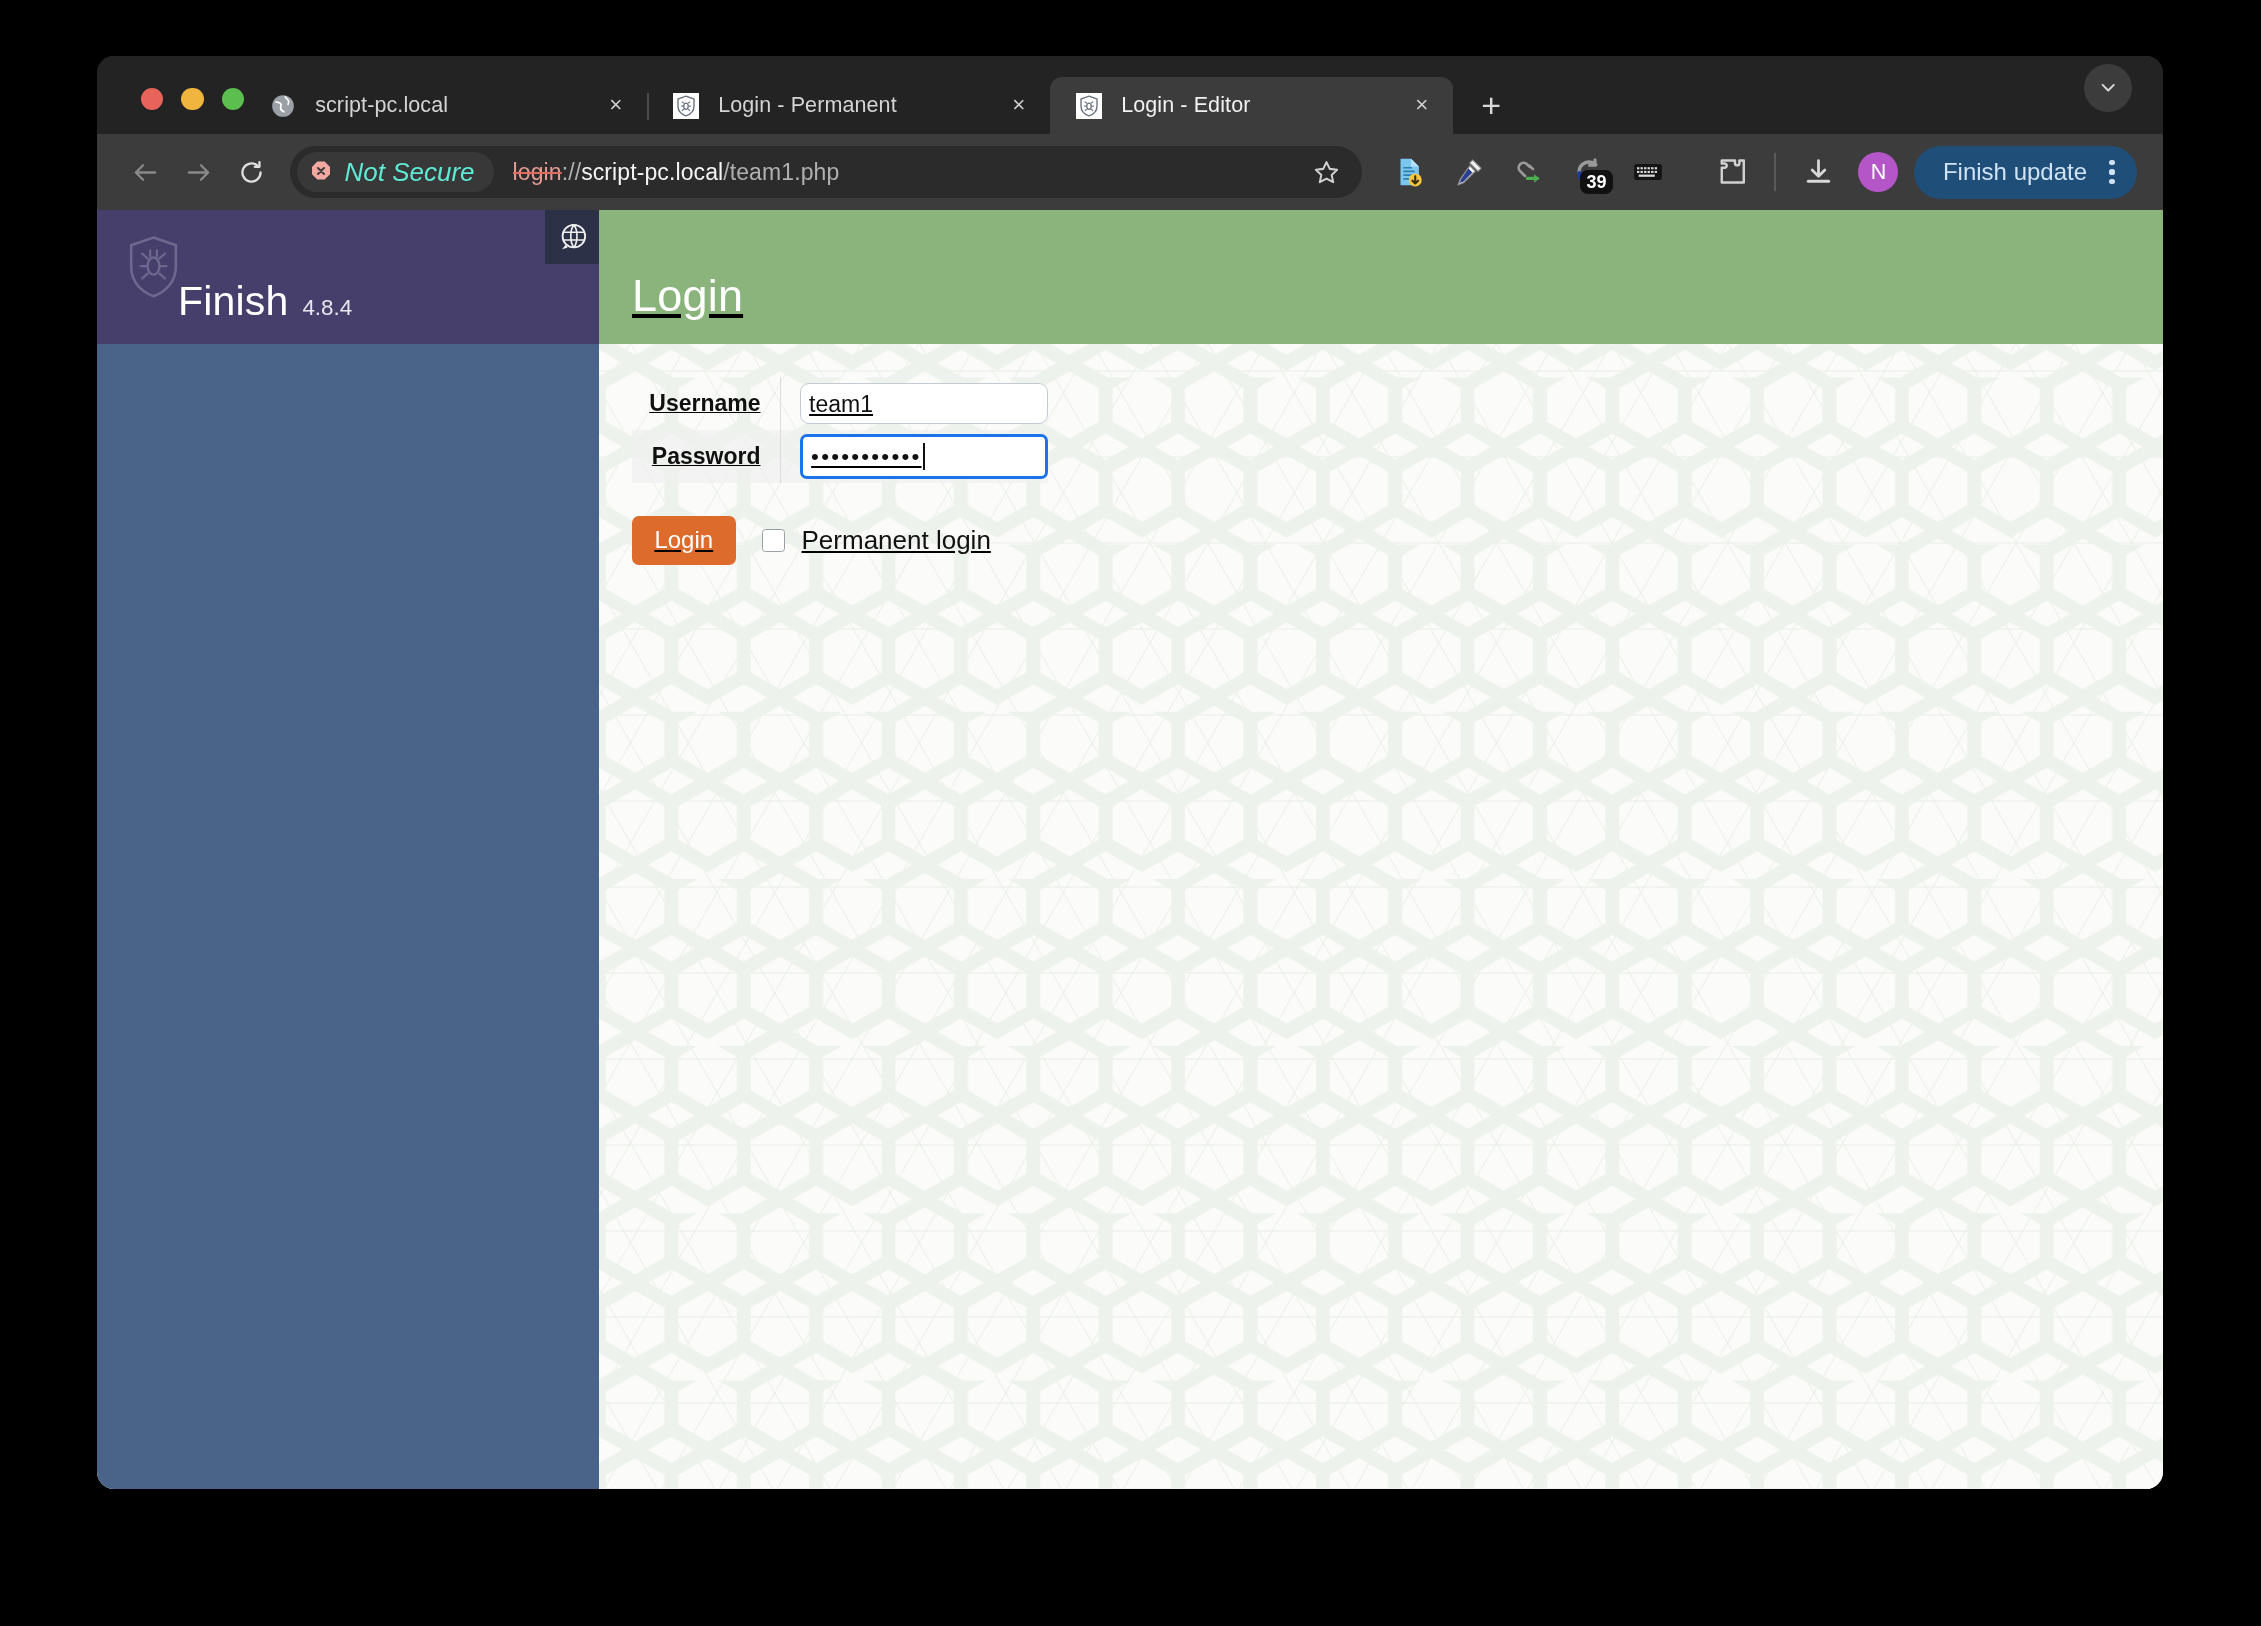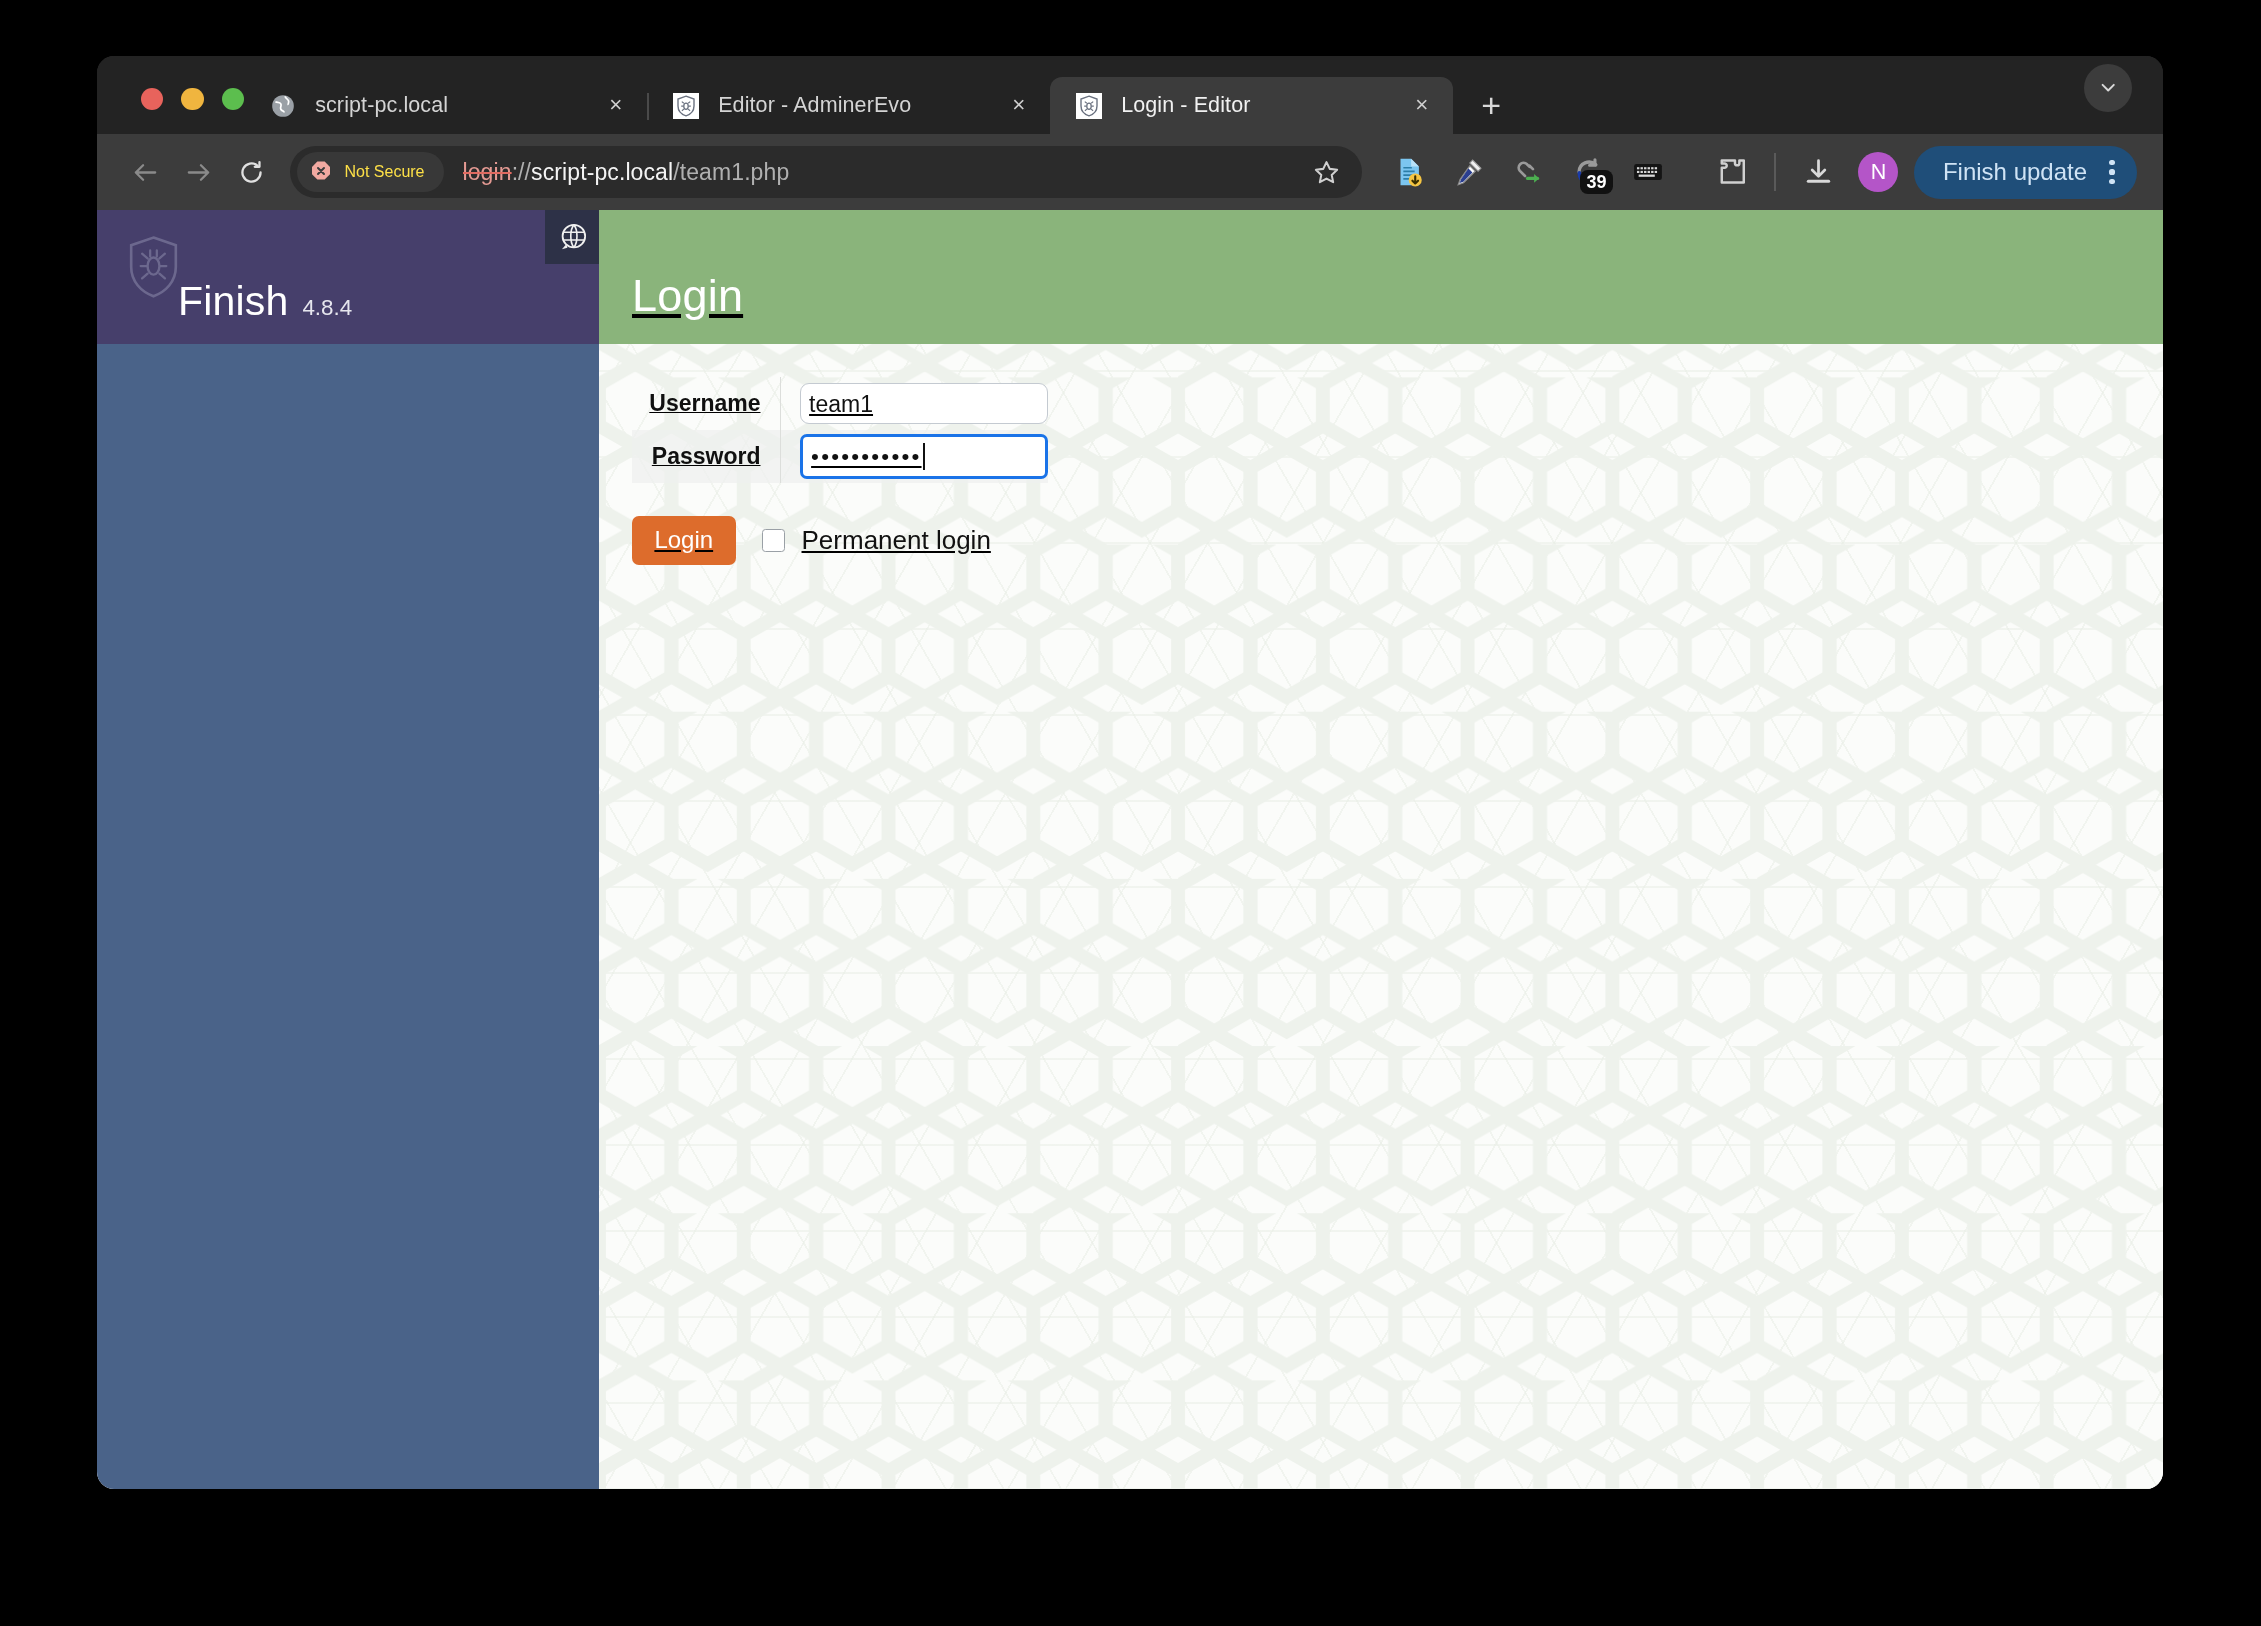--- a/index.html
+++ b/index.html
@@ -143,24 +143,25 @@
     display: flex;
     align-items: center;
     gap: 11.2px;
     background: #383838;
     height: 40px;
     border-radius: 20px;
     padding: 0 19px 0 12px;
     flex: 0 0 auto;
   }
   .notsecure-label {
-    color: #fde047;
-    font-size: 16px;
+    color: #5eead4;
+    font-size: 26px;
     font-weight: 500;
     white-space: nowrap;
+    font-style: italic;
   }
   .url {
     font-size: 23px;
     color: #cfcfcf;
     margin-left: 19px;
     white-space: nowrap;
     overflow: hidden;
     letter-spacing: 0.1px;
   }
   .url .scheme {
@@ -454,21 +455,21 @@
 
       <div class="tab">
         <span class="sep"></span>
         <span class="favicon shield">
           <svg width="24" height="24" viewBox="0 0 24 24">
             <path d="M12 2.2 20 5v7c0 5-3.6 8.4-8 9.8C7.6 20.4 4 17 4 12V5z" fill="none" stroke="#6b7280" stroke-width="1.4"></path>
             <ellipse cx="12" cy="12.2" rx="2.2" ry="3.1" fill="none" stroke="#6b7280" stroke-width="1.3"></ellipse>
             <path d="M9.8 9.3 7.8 7.6M14.2 9.3l2-1.7M9.6 12.2H7.2M14.4 12.2h2.4M9.9 15.1l-2 1.7M14.1 15.1l2 1.7" stroke="#6b7280" stroke-width="1.2"></path>
           </svg>
         </span>
-        <span class="tab-title">Editor - AdminerEvo</span>
+        <span class="tab-title">Login - Permanent</span>
         <span class="tab-close">×</span>
       </div>
 
       <div class="tab active">
         <span class="favicon shield">
           <svg width="24" height="24" viewBox="0 0 24 24">
             <path d="M12 2.2 20 5v7c0 5-3.6 8.4-8 9.8C7.6 20.4 4 17 4 12V5z" fill="none" stroke="#6b7280" stroke-width="1.4"></path>
             <ellipse cx="12" cy="12.2" rx="2.2" ry="3.1" fill="none" stroke="#6b7280" stroke-width="1.3"></ellipse>
             <path d="M9.8 9.3 7.8 7.6M14.2 9.3l2-1.7M9.6 12.2H7.2M14.4 12.2h2.4M9.9 15.1l-2 1.7M14.1 15.1l2 1.7" stroke="#6b7280" stroke-width="1.2"></path>
           </svg>

